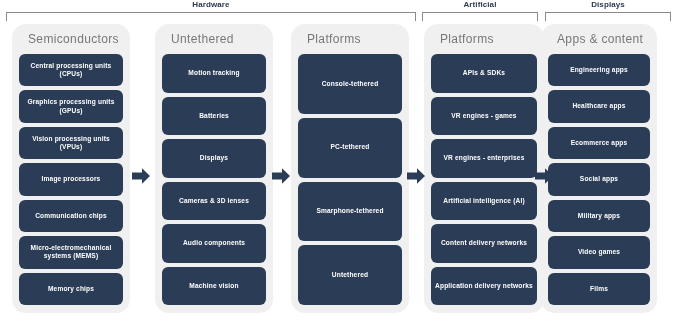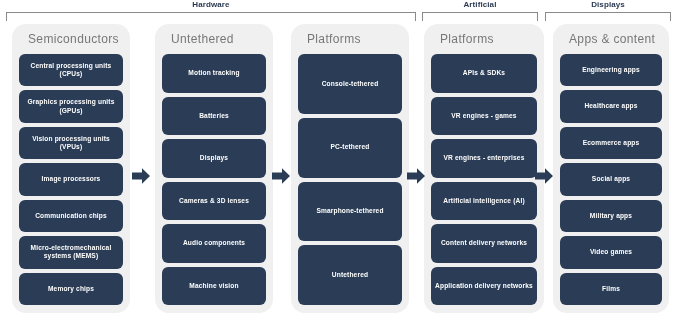--- a/index.html
+++ b/index.html
@@ -179,21 +179,21 @@
           <span>Artificial intelligence (AI)</span>
         </div>
         <div class="card" style="top: 170px; height: 38.5px;">
           <span>Content delivery networks</span>
         </div>
         <div class="card" style="top: 212.5px; height: 38.5px;">
           <span>Application delivery networks</span>
         </div>
       </div>
     </div>
-    <div class="column" style="left: 553px; width: 116px;">
+    <div class="column" style="left: 541px; width: 116px;">
       <div class="col-header">Apps &amp; content</div>
       <div class="card-stack">
         <div class="card" style="top: 0px; height: 32.4286px;">
           <span>Engineering apps</span>
         </div>
         <div class="card" style="top: 36.4286px; height: 32.4286px;">
           <span>Healthcare apps</span>
         </div>
         <div class="card" style="top: 72.8571px; height: 32.4286px;">
           <span>Ecommerce apps</span>

